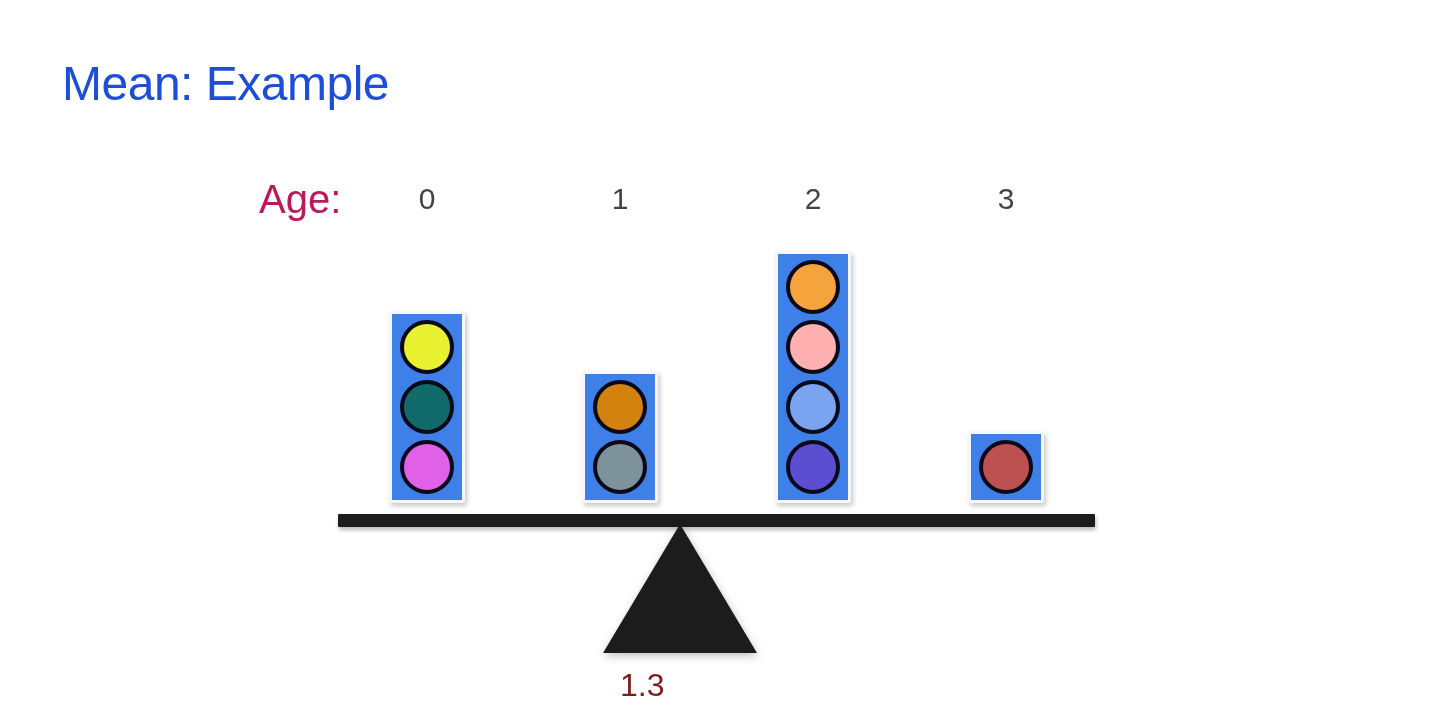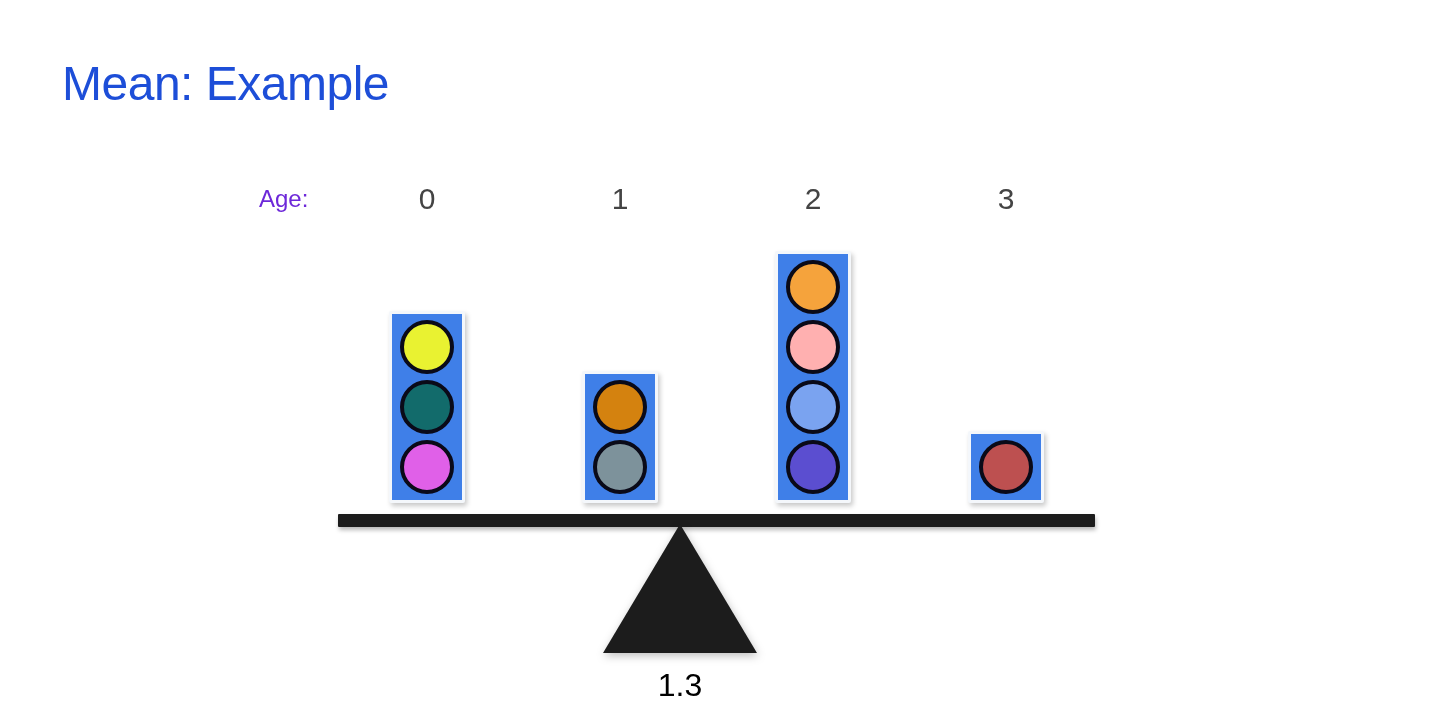--- a/index.html
+++ b/index.html
@@ -34,22 +34,22 @@
     position: absolute;
     top: 178px;
     left: 0;
     width: 1440px;
     height: 42px;
   }
   #age-axis-label {
     position: absolute;
     left: 259px;
     top: 0;
-    font-size: 24px;
-    color: #6d28d9;
+    font-size: 40px;
+    color: #be185d;
     line-height: 42px;
     white-space: nowrap;
   }
   .age-tick {
     position: absolute;
     top: 0;
     width: 76px;
     text-align: center;
     font-size: 30px;
     color: #444444;
@@ -106,26 +106,25 @@
     top: 524px;
     width: 0;
     height: 0;
     border-left: 77px solid transparent;
     border-right: 77px solid transparent;
     border-bottom: 129px solid #1c1c1c;
     filter: drop-shadow(1px 3px 4px rgba(0,0,0,0.25));
   }
   #mean-value {
     position: absolute;
-    left: 603px;
+    left: 620px;
     top: 666px;
     width: 154px;
-    text-align: center;
     font-size: 32px;
-    color: #000000;
+    color: #7f1d1d;
     line-height: 38px;
   }
 </style>
 </head>
 <body>
 
 <div id="slide-title">Mean: Example</div>
 
 <div id="age-axis">
   <span id="age-axis-label">Age:</span>

